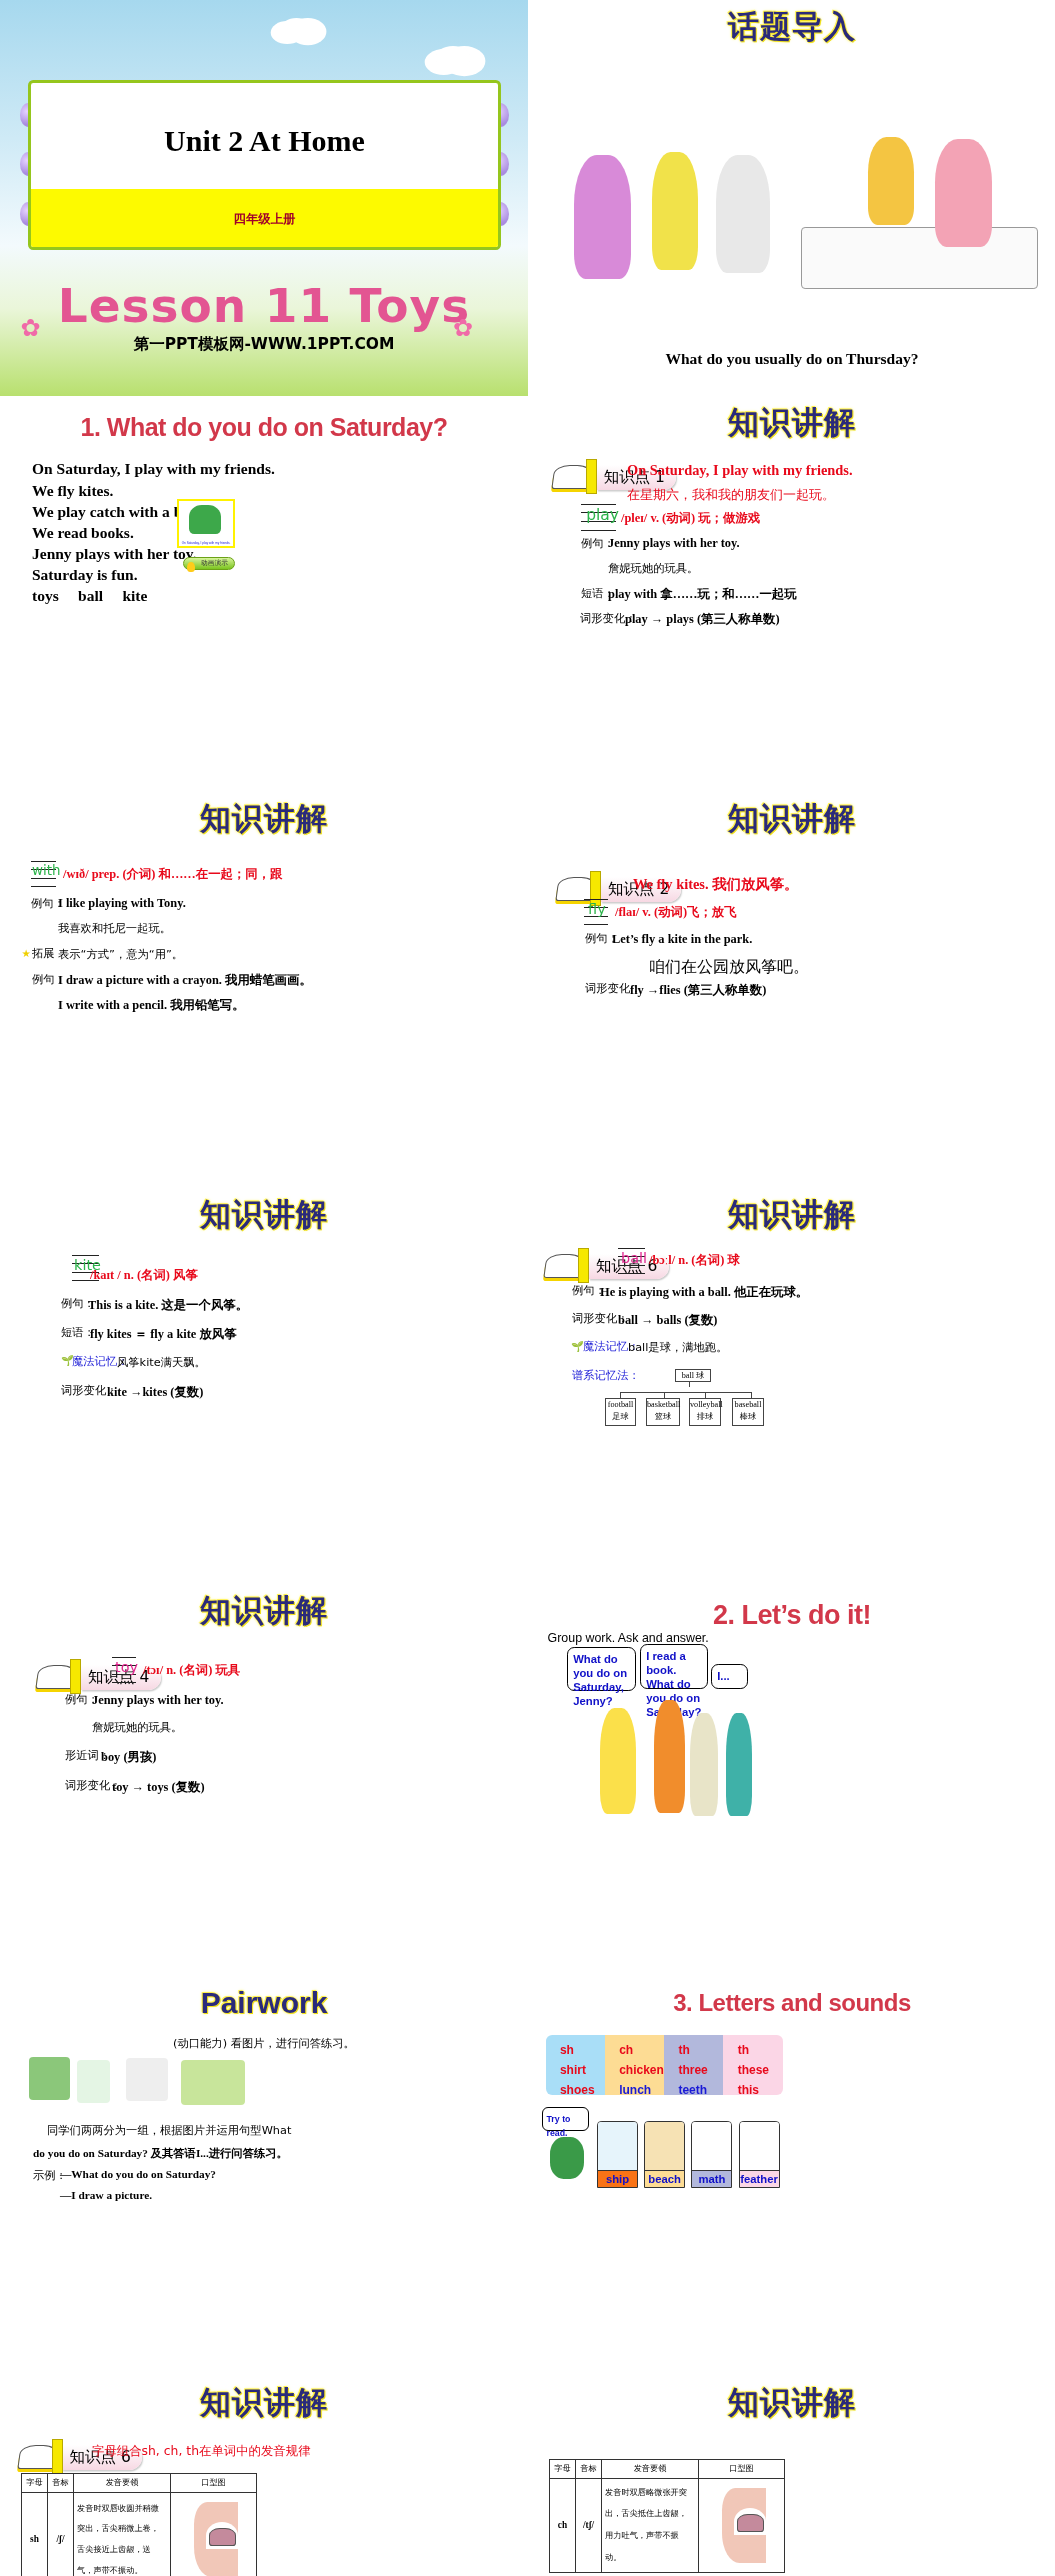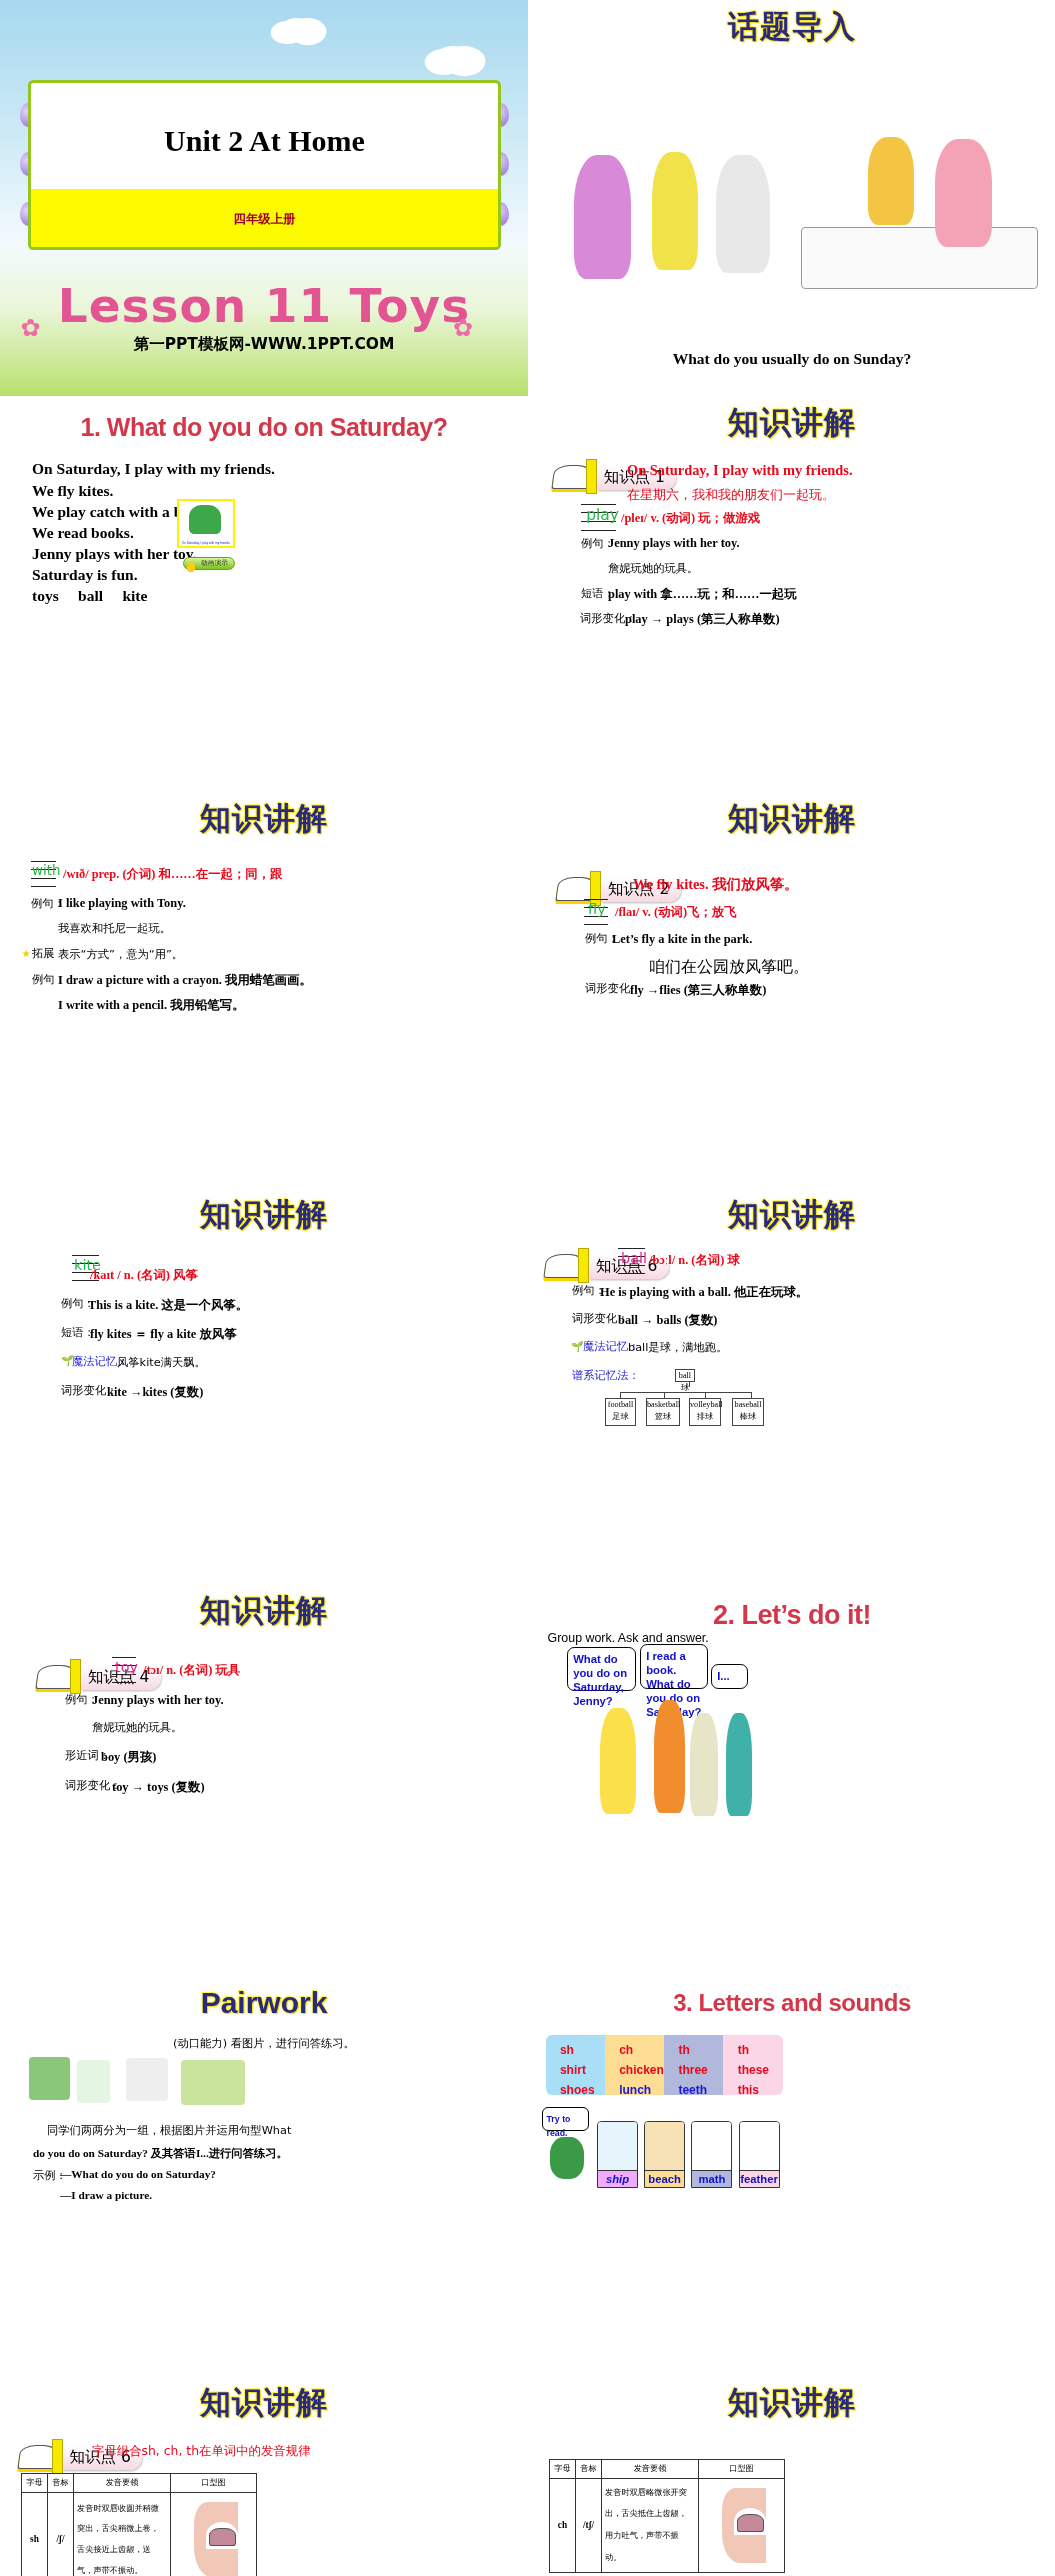--- a/index.html
+++ b/index.html
@@ -110,21 +110,21 @@
   </section>
 
   <section class="slide">
     <div class="banner">话题导入</div>
     <div class="person" style="left:46px;top:155px;width:57px;height:124px;background:#d88ad8;"></div>
     <div class="person" style="left:124px;top:152px;width:46px;height:118px;background:#f1e24a;"></div>
     <div class="person" style="left:188px;top:155px;width:54px;height:118px;background:#e8e8e8;"></div>
     <div class="illus" style="left:273px;top:227px;width:237px;height:62px;border:1px solid #999;background:#fafafa;"></div>
     <div class="person" style="left:340px;top:137px;width:46px;height:88px;background:#f4c542;"></div>
     <div class="person" style="left:407px;top:139px;width:57px;height:108px;background:#f3a3b5;"></div>
-    <div class="line tnr" style="left:0;right:0;top:350px;text-align:center;font-size:15.5px;">What do you usually do on Sunday?</div>
+    <div class="line tnr" style="left:0;right:0;top:350px;text-align:center;font-size:15.5px;">What do you usually do on Thursday?</div>
   </section>
 
   <section class="slide">
     <div class="red-title" style="top:16.5px;font-size:25px;">1. What do you do on Saturday?</div>
     <div class="line tnr" style="left:32px;top:64px;font-size:15.5px;">On Saturday, I play with my friends.</div>
     <div class="line tnr" style="left:32px;top:86px;font-size:15.5px;">We fly kites.</div>
     <div class="line tnr" style="left:32px;top:107px;font-size:15.5px;">We play catch with a ball.</div>
     <div class="line tnr" style="left:32px;top:128px;font-size:15.5px;">We read books.</div>
     <div class="line tnr" style="left:32px;top:149px;font-size:15.5px;">Jenny plays with her toy.</div>
     <div class="line tnr" style="left:32px;top:170px;font-size:15.5px;">Saturday is fun.</div>
@@ -252,21 +252,21 @@
     </div>
     <div class="line tnr red" style="left:121px;top:64px;font-size:12.4px;">/bɔːl/ n. (名词) 球</div>
     <div class="line cn" style="left:44px;top:95px;font-size:11.3px;">例句：</div>
     <div class="line tnr" style="left:72px;top:96px;font-size:12.4px;">He is playing with a ball. 他正在玩球。</div>
     <div class="line cn" style="left:44px;top:123px;font-size:11.3px;">词形变化：</div>
     <div class="line tnr" style="left:90px;top:124px;font-size:12.4px;">ball → balls (复数)</div>
     <div class="line" style="left:43px;top:152px;font-size:10.3px;">🌱</div>
     <div class="line cn blue" style="left:55px;top:151px;font-size:11.3px;">魔法记忆：</div>
     <div class="line cn" style="left:100px;top:152px;font-size:11.3px;">ball是球，满地跑。</div>
     <div class="line cn blue" style="left:44px;top:180px;font-size:11.3px;">谱系记忆法：</div>
-    <div class="tbox" style="left:147px;top:181px;width:20px;height:13.4px;">ball 球</div>
+    <div class="tbox" style="left:147px;top:181px;width:36px;height:13.4px;">ball 球</div>
     <div class="tline" style="left:161px;top:194px;width:0.8px;height:5.2px;"></div>
     <div class="tline" style="left:92px;top:204px;width:131px;height:0.8px;"></div>
     <div class="tline" style="left:92px;top:204px;width:0.8px;height:6.7px;"></div>
     <div class="tline" style="left:136px;top:204px;width:0.8px;height:6.7px;"></div>
     <div class="tline" style="left:177px;top:204px;width:0.8px;height:6.7px;"></div>
     <div class="tline" style="left:223px;top:204px;width:0.8px;height:6.7px;"></div>
     <div class="tbox" style="left:77px;top:210px;width:31px;height:28px;">
       <div>football</div>
       <div>足球</div>
     </div>
@@ -358,21 +358,21 @@
         <div class="red">th</div>
         <div class="red">these</div>
         <div class="red">this</div>
       </div>
     </div>
     <div class="bubble" style="left:14.4px;top:127px;width:47px;height:24px;font-size:8.8px;padding:4.1px 3.1px;border-radius:6px;">Try to read.</div>
     <div class="person" style="left:21.6px;top:157px;width:34px;height:42px;background:#3a9a48;border-radius:40%;"></div>
     <div class="cards">
       <div class="card">
           <div class="pic" style="background:#e6f4fb;"></div>
-          <div class="lab" style="background:#f0abfc;font-style:italic;">ship</div>
+          <div class="lab" style="background:#f97316;">ship</div>
         </div>
       <div class="card">
           <div class="pic" style="background:#f6e2b4;"></div>
           <div class="lab" style="background:#fddc94;">beach</div>
         </div>
       <div class="card">
           <div class="pic"></div>
           <div class="lab" style="background:#b2b8dc;">math</div>
         </div>
       <div class="card">

